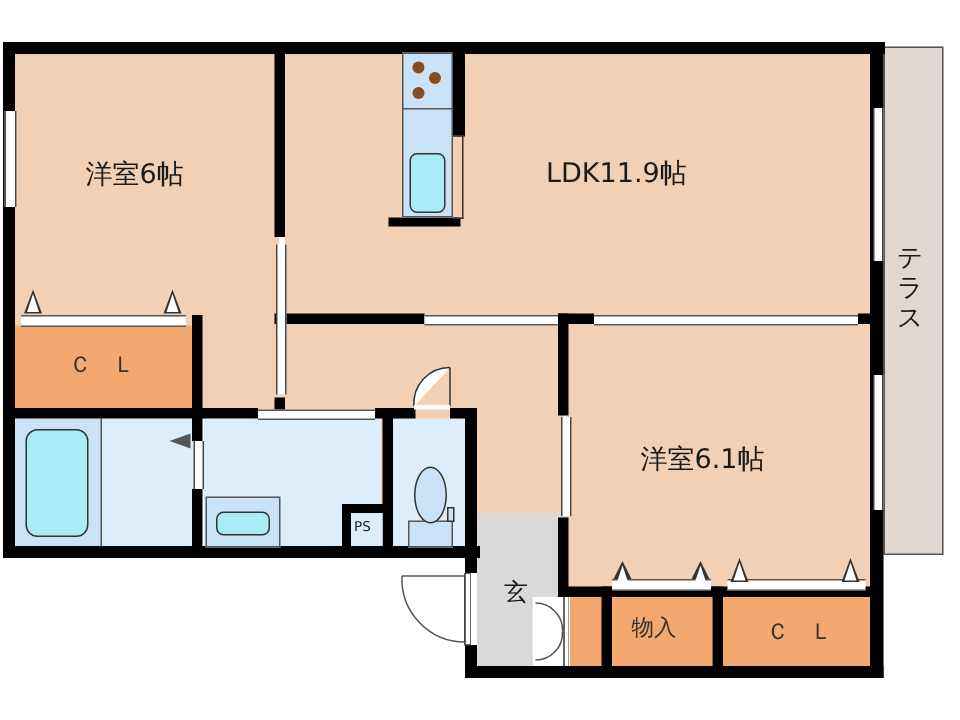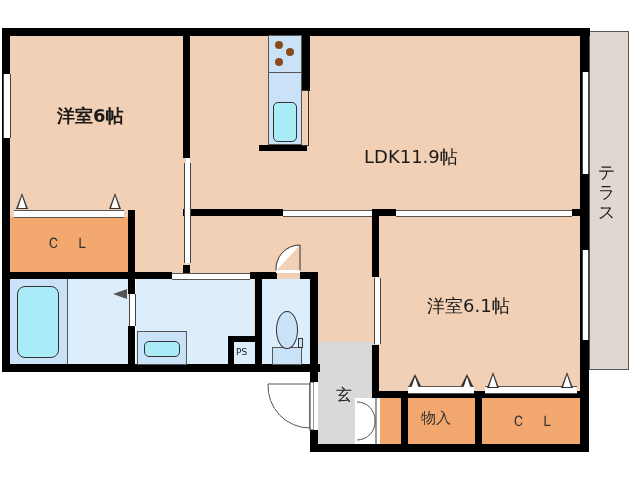--- a/index.html
+++ b/index.html
@@ -135,19 +135,19 @@
   <path d="M2 2 L44 2 L44 46 A42 42 0 0 1 2 2" fill="#fff" stroke="#555" stroke-width="1"></path>
   <rect x="44" y="0" width="4" height="48" fill="#fff" stroke="#333" stroke-width="1"></rect>
 </svg>
 <svg class="abs" style="left:355px;top:398px;" width="24" height="46">
   <rect x="0" y="0" width="24" height="46" fill="#fff"></rect>
   <path d="M20 23 A18 18 0 0 0 2 4" fill="none" stroke="#555" stroke-width="1"></path>
   <path d="M20 23 A18 18 0 0 1 2 42" fill="none" stroke="#555" stroke-width="1"></path>
   <line x1="21" y1="0" x2="21" y2="46" stroke="#333" stroke-width="1"></line>
 </svg>
 
-<div class="label big" style="left:57px;top:104px;font-weight:bold;">洋室6帖</div>
-<div class="label big" style="left:364px;top:103px;margin-top:42px;">LDK11.9帖</div>
+<div class="label big" style="left:57px;top:104px;">洋室6帖</div>
+<div class="label big" style="left:364px;top:103px;">LDK11.9帖</div>
 <div class="label big" style="left:427px;top:294px;">洋室6.1帖</div>
 <div class="label cl" style="left:46px;top:234px;">ＣＬ</div>
 <div class="label cl" style="left:511px;top:412px;">ＣＬ</div>
 <div class="label" style="left:421px;top:409px;font-size:15px;color:#333;">物入</div>
 <div class="label" style="left:336px;top:385px;font-size:16px;">玄</div>
 
 </body></html>

